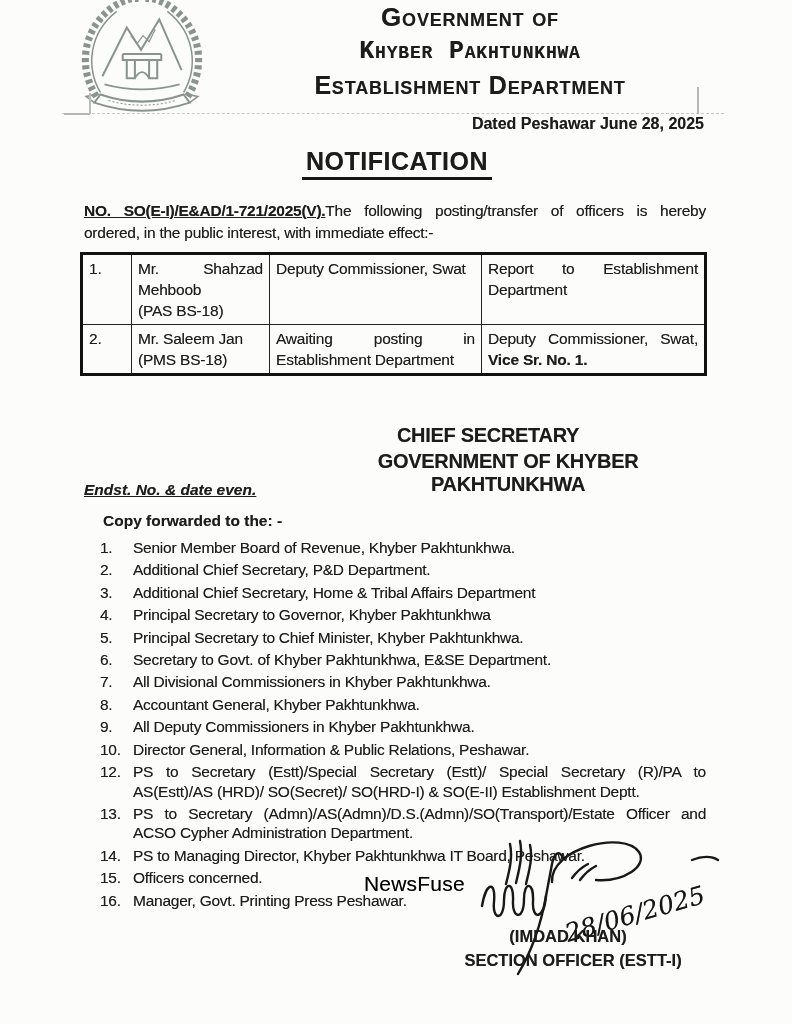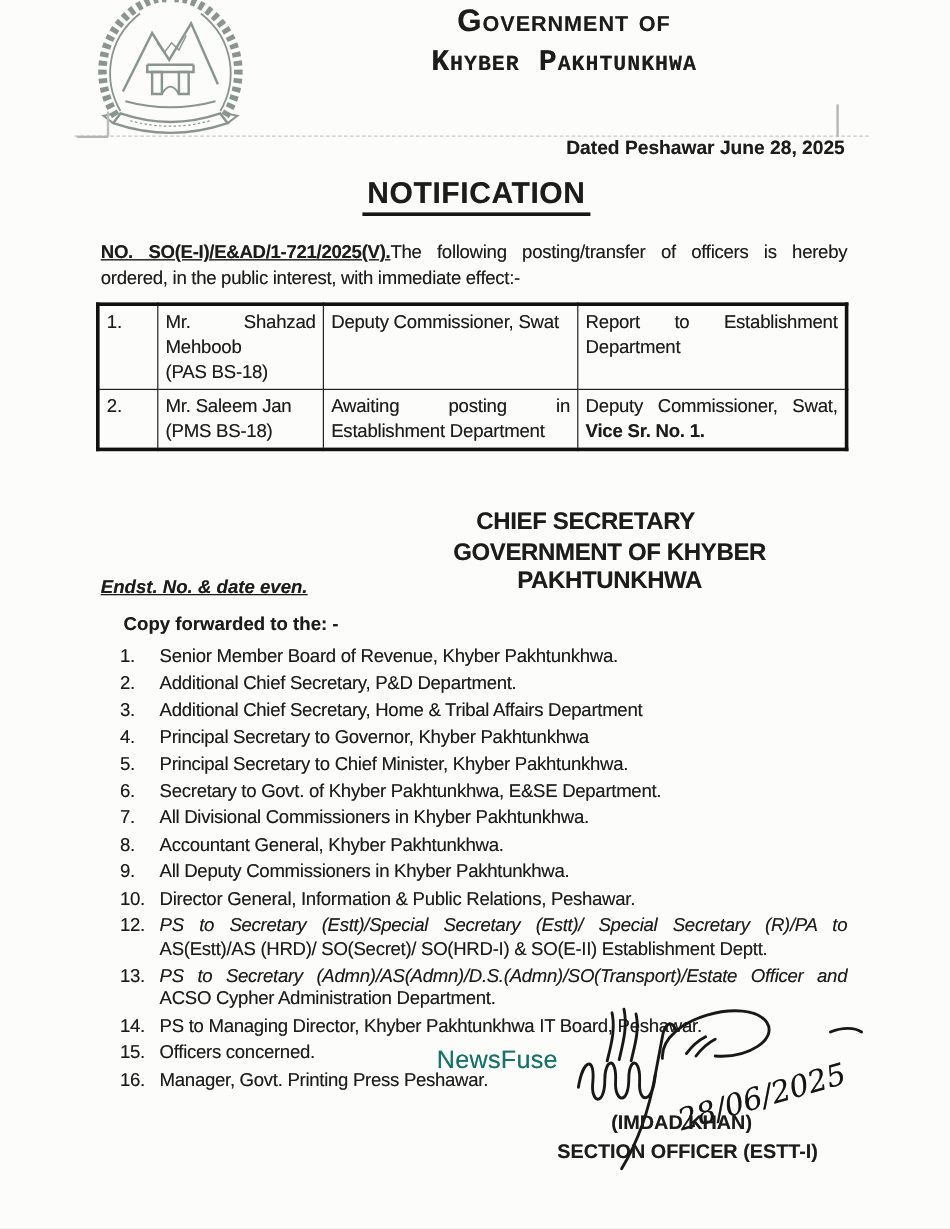--- a/index.html
+++ b/index.html
@@ -54,25 +54,25 @@
   .sig2{left:308px;top:450px;width:400px;text-align:center;font-weight:bold;font-size:20px;letter-spacing:-0.3px;}
   .endst{left:84px;top:481px;font-weight:bold;font-style:italic;font-size:15.5px;
          text-decoration:underline;}
   .copyhead{left:103px;top:512px;font-weight:bold;font-size:15.5px;}
 
   .copylist{left:100px;top:538px;width:606px;font-size:15.5px;line-height:19.6px;letter-spacing:-0.25px;}
   .item{display:flex;margin-bottom:2.8px;}
   .item .num{width:33px;flex:none;}
   .item .txt{flex:1;min-width:0;}
   .item .l1{display:block;}
-  .item .l1.spread{text-align:justify;text-align-last:justify;font-style:italic;}
+  .item .l1.spread{text-align:justify;text-align-last:justify;}
   .item .l2{display:block;}
 
   
-  .watermark{left:364px;top:872px;font-size:21px;color:#0f766e;letter-spacing:0.2px;}
+  .watermark{left:364px;top:872px;font-size:21px;color:#000000;letter-spacing:0.2px;}
   .signsvg{left:476px;top:838px;width:252px;height:142px;}
   .signame{left:462px;top:927px;width:212px;text-align:center;font-weight:bold;font-size:16.5px;}
   .sigdesig{left:440px;top:951px;width:266px;text-align:center;font-weight:bold;font-size:16.5px;}
 </style>
 </head>
 <body>
 
 <div class="page">
 
   <svg class="abs crest" viewBox="0 0 134 128">
@@ -89,20 +89,21 @@
       <path d="M30,88 Q67,98 104,88" stroke-width="1.6"></path>
       <path d="M26,98 Q67,112 108,98 L114,106 Q67,122 20,106 Z" stroke-width="2"></path>
       <path d="M20,106 L12,100 L22,98 M114,106 L122,100 L112,98" stroke-width="1.6"></path>
       <path d="M34,104 Q67,113 100,104" stroke-width="1" stroke-dasharray="2 2"></path>
     </g>
   </svg>
 
   <div class="abs lh-titles">
     <div class="lh-line1">Government of</div>
     <div class="lh-line2">Khyber Pakhtunkhwa</div>
+    <div class="lh-line3">Establishment Department</div>
   </div>
 
   <div class="abs scanline"></div>
   <div class="abs tick-v-left"></div>
   <div class="abs tick-h-left"></div>
   <div class="abs tick-v-right"></div>
 
   <div class="abs dated">Dated Peshawar June 28, 2025</div>
 
   <div class="abs notif">

